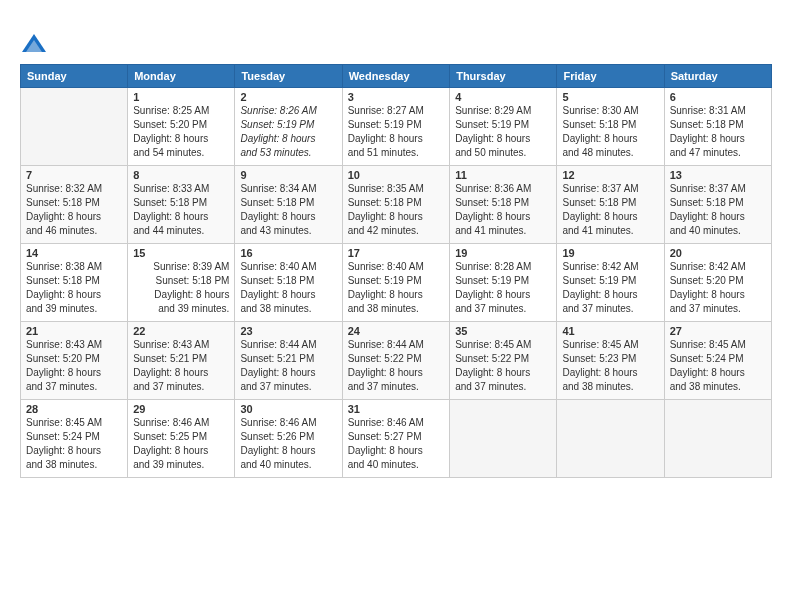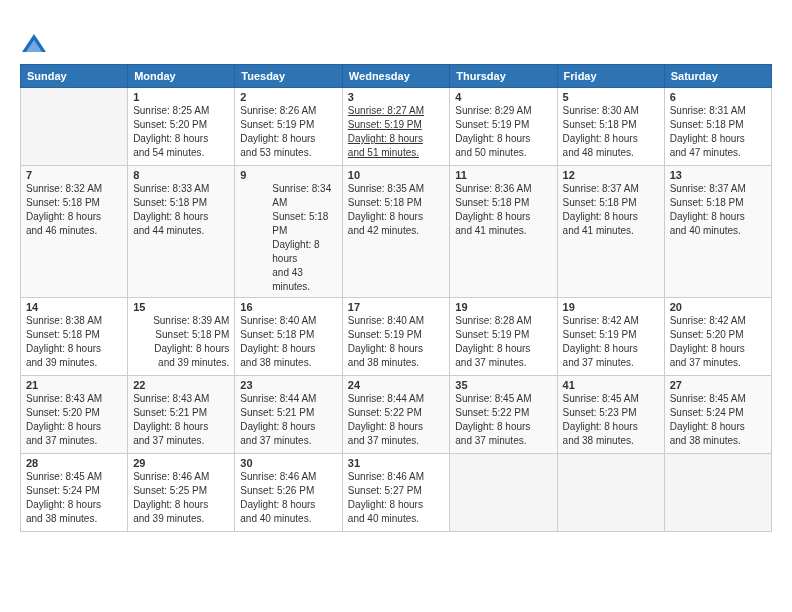--- a/index.html
+++ b/index.html
@@ -140,28 +140,28 @@
           <td class="empty-cell"></td>
           <td>
             <span class="day-num">1</span>
             <div class="day-info" style="white-space: pre-line;">Sunrise: 8:25 AM
 Sunset: 5:20 PM
 Daylight: 8 hours
 and 54 minutes.</div>
           </td>
           <td>
             <span class="day-num">2</span>
-            <div class="day-info" style="white-space: pre-line;">Sunrise: 8:26 AM
+            <div class="day-info" style="white-space: pre-line; font-style: italic;">Sunrise: 8:26 AM
 Sunset: 5:19 PM
 Daylight: 8 hours
 and 53 minutes.</div>
           </td>
           <td>
             <span class="day-num">3</span>
-            <div class="day-info" style="white-space: pre-line; text-decoration: underline;">Sunrise: 8:27 AM
+            <div class="day-info" style="white-space: pre-line;">Sunrise: 8:27 AM
 Sunset: 5:19 PM
 Daylight: 8 hours
 and 51 minutes.</div>
           </td>
           <td>
             <span class="day-num">4</span>
             <div class="day-info" style="white-space: pre-line;">Sunrise: 8:29 AM
 Sunset: 5:19 PM
 Daylight: 8 hours
 and 50 minutes.</div>
@@ -191,21 +191,21 @@
           </td>
           <td>
             <span class="day-num">8</span>
             <div class="day-info" style="white-space: pre-line;">Sunrise: 8:33 AM
 Sunset: 5:18 PM
 Daylight: 8 hours
 and 44 minutes.</div>
           </td>
           <td>
             <span class="day-num">9</span>
-            <div class="day-info" style="white-space: pre-line; margin-left: 32px;">Sunrise: 8:34 AM
+            <div class="day-info" style="white-space: pre-line;">Sunrise: 8:34 AM
 Sunset: 5:18 PM
 Daylight: 8 hours
 and 43 minutes.</div>
           </td>
           <td>
             <span class="day-num">10</span>
             <div class="day-info" style="white-space: pre-line;">Sunrise: 8:35 AM
 Sunset: 5:18 PM
 Daylight: 8 hours
 and 42 minutes.</div>

